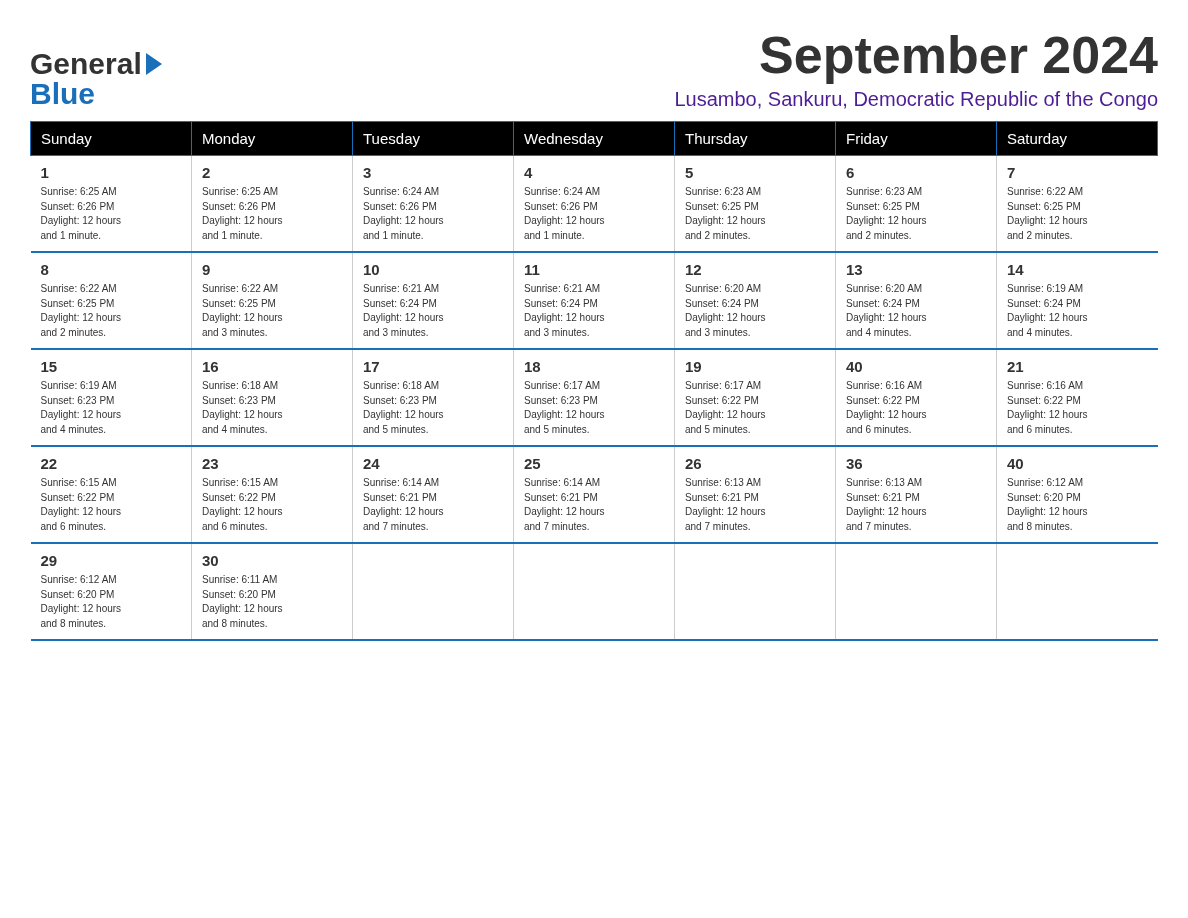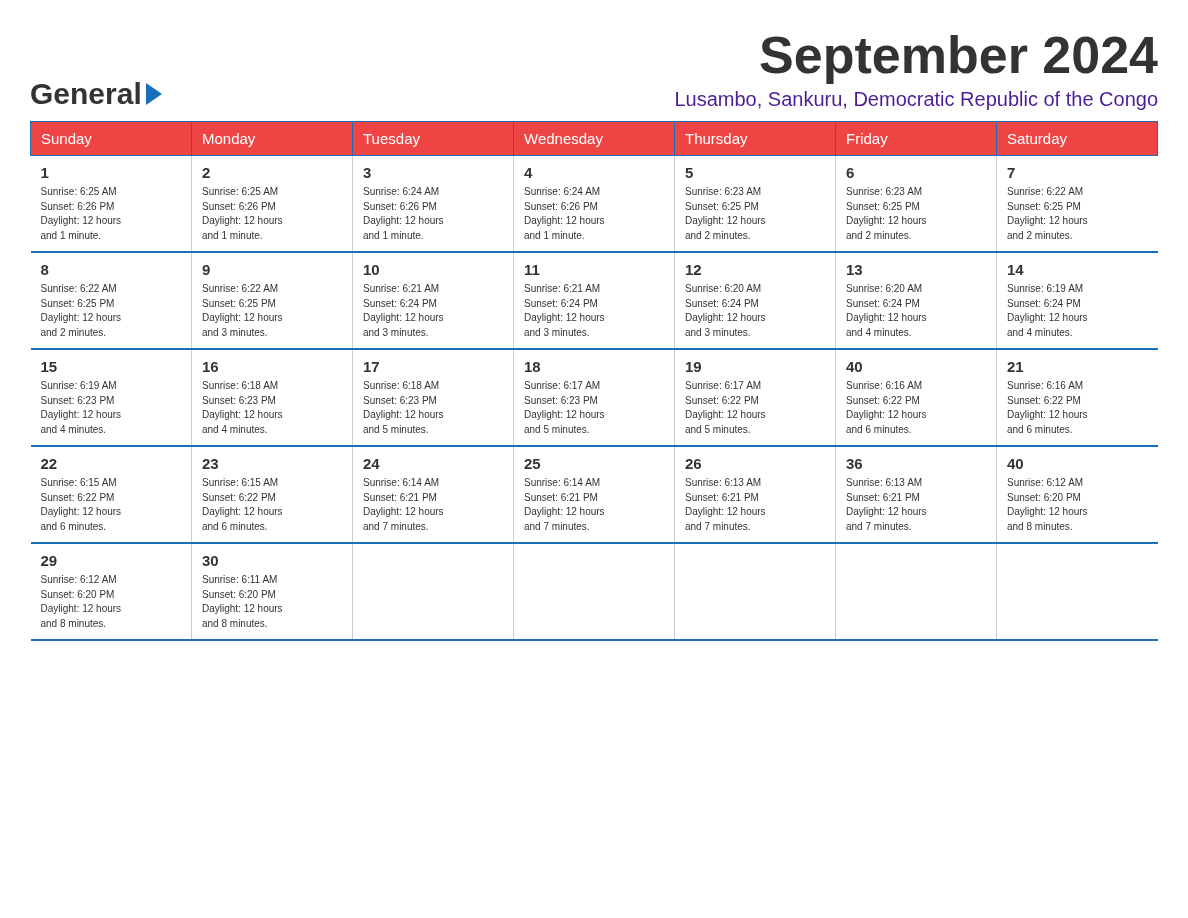--- a/index.html
+++ b/index.html
@@ -29,21 +29,21 @@
       font-size: 20px;
       color: #4c1d95;
       margin-top: 4px;
     }
     table {
       width: 100%;
       border-collapse: collapse;
       margin-top: 10px;
     }
     thead tr {
-      background-color: #ef4444;
+      background-color: #000000;
       color: #fff;
     }
     thead th {
       padding: 8px 10px;
       text-align: left;
       font-size: 15px;
       font-weight: normal;
       border: 1px solid #1a6fba;
     }
     tbody tr {
@@ -89,20 +89,21 @@
   </style>
 </head>
 <body>
 
 <div class="header">
   <div class="logo-wrapper">
     <div class="logo-line1">
       <span style="color:#333; font-size:30px; font-weight:bold;">General</span>
       <span style="display:inline-block; width:0; height:0; border-top:11px solid transparent; border-bottom:11px solid transparent; border-left:16px solid #1a6fba; margin-left:4px; vertical-align:middle;"></span>
     </div>
+    <div class="logo-line2">Blue</div>
   </div>
   <div class="title-block">
     <div class="month-title">September 2024</div>
     <div class="location">Lusambo, Sankuru, Democratic Republic of the Congo</div>
   </div>
 </div>
 
 <table>
   <thead>
     <tr>

